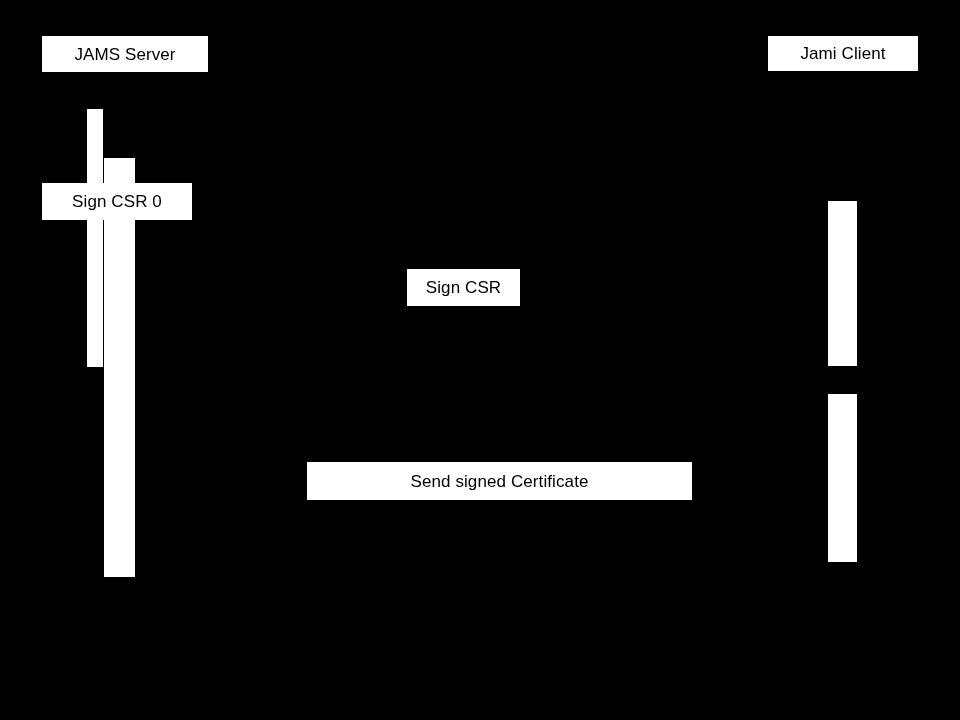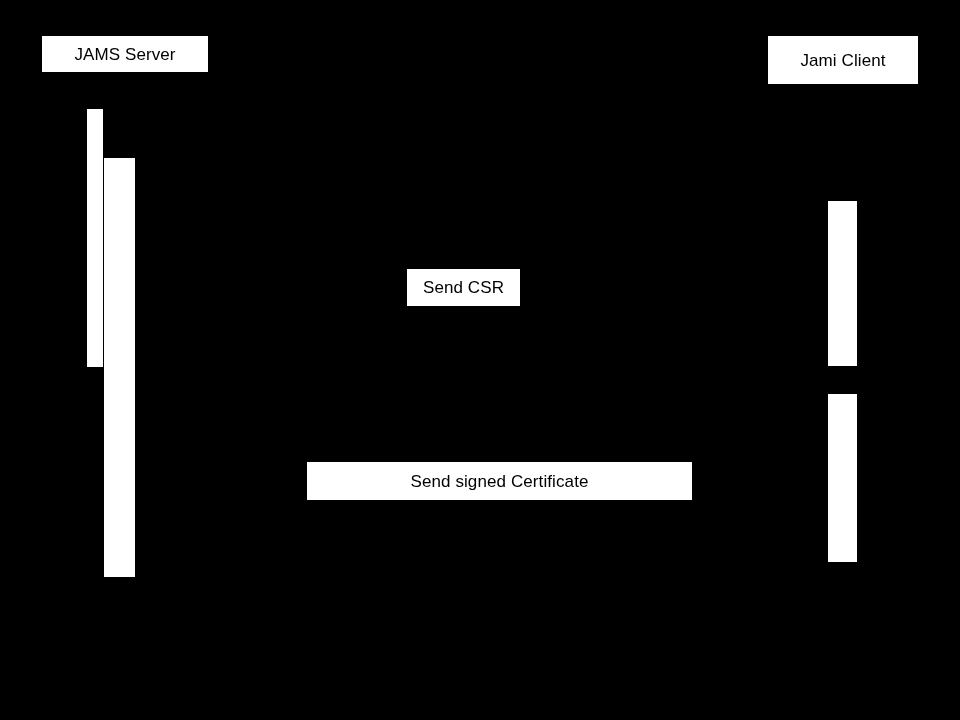--- a/index.html
+++ b/index.html
@@ -54,37 +54,40 @@
 
 <div id="diagram-canvas">
 
   <div class="lifeline" style="left:117px; top:72px; height:610px;"></div>
   <div class="lifeline" style="left:843px; top:71px; height:610px;"></div>
 
   <div class="node label-box" style="left:42px; top:36px; width:166px; height:36px;">
     <span>JAMS Server</span>
   </div>
 
-  <div class="node label-box" style="left:768px; top:36px; width:150px; height:48px;">
+  <div class="node label-box" style="left:768px; top:36px; width:150px; height:35px;">
     <span>Jami Client</span>
   </div>
 
   <div class="node activation" style="left:86px; top:108px; width:18px; height:260px;"></div>
 
   <div class="node activation" style="left:103px; top:157px; width:33px; height:421px;"></div>
 
   <div class="node activation" style="left:827px; top:200px; width:31px; height:167px;"></div>
 
   <div class="node activation" style="left:827px; top:393px; width:31px; height:170px;"></div>
 
   <div class="message-arrow" style="left:463px; top:306px; width:364px;"></div>
   <div class="message-arrow" style="left:136px; top:500px; width:691px;"></div>
 
+  <div class="node label-box" style="left:42px; top:183px; width:150px; height:37px;">
+    <span>Sign CSR 0</span>
+  </div>
 
   <div class="node label-box" style="left:407px; top:269px; width:113px; height:37px;">
-    <span>Send CSR</span>
+    <span>Sign CSR</span>
   </div>
 
   <div class="node label-box" style="left:287px; top:462px; width:385px; height:38px;margin-left:20px;">
     <span>Send signed Certificate</span>
   </div>
 
 </div>
 
 </body></html>

